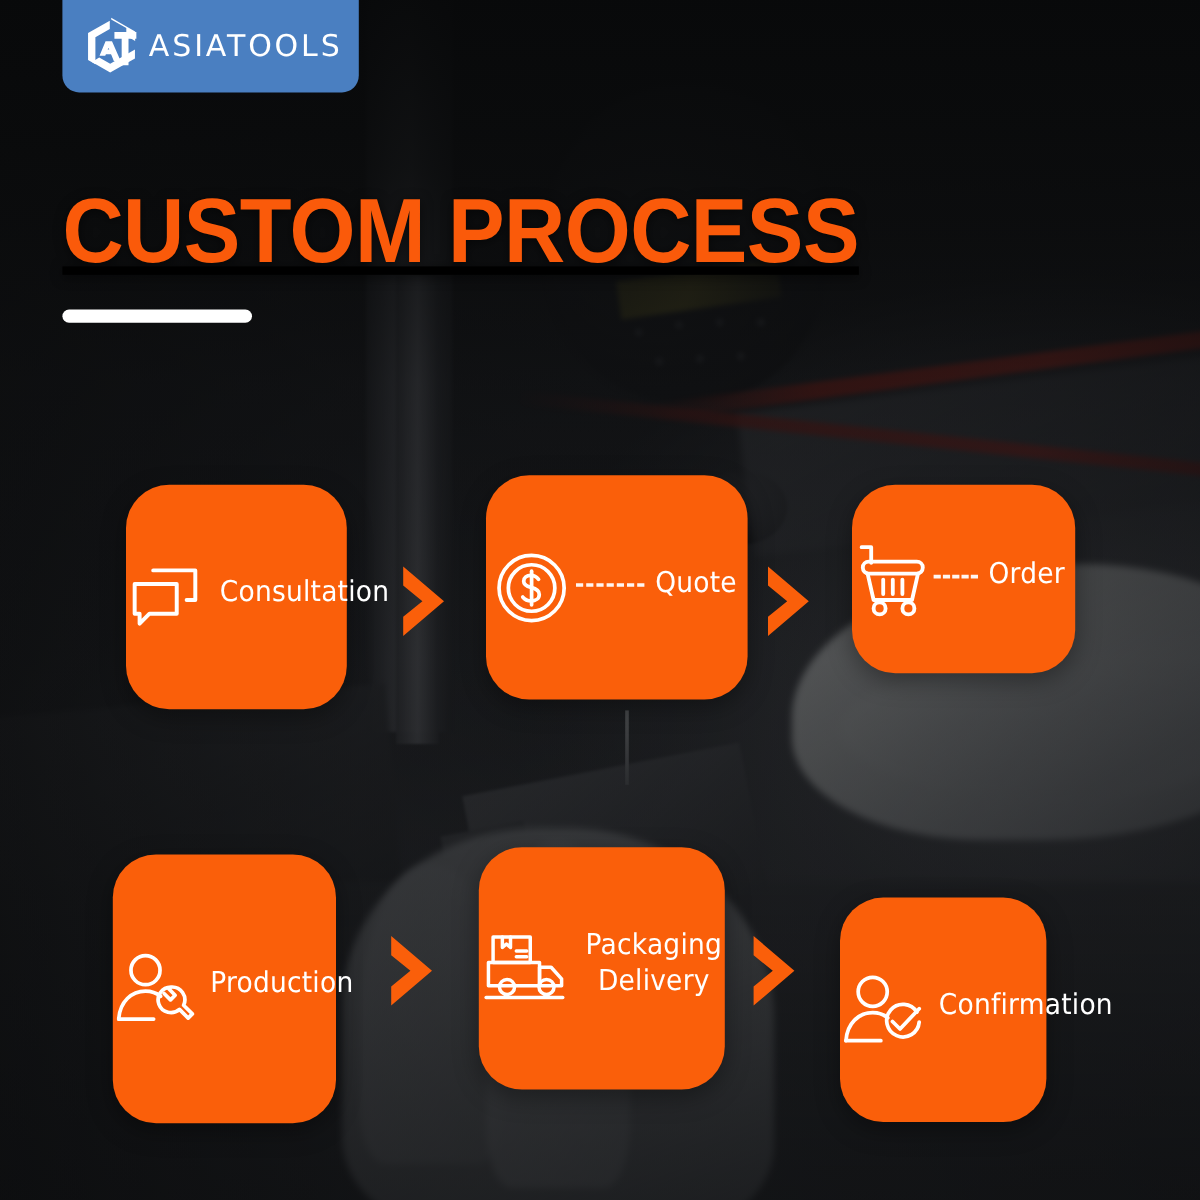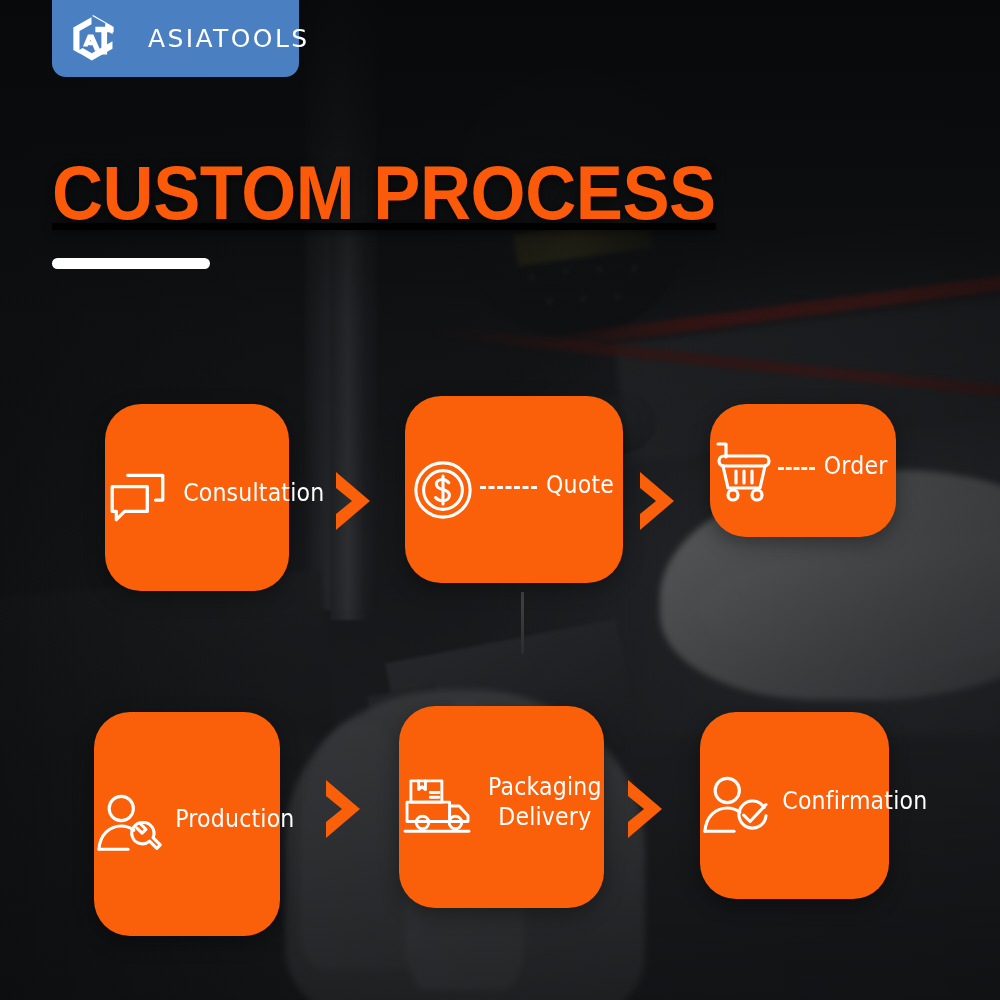--- a/index.html
+++ b/index.html
@@ -147,21 +147,21 @@
     background:
       linear-gradient(180deg, rgba(8,9,10,.97) 0%, rgba(10,11,12,.86) 14%, rgba(14,15,17,.55) 32%, rgba(16,17,19,.40) 55%, rgba(14,15,17,.48) 80%, rgba(12,13,15,.58) 100%),
       linear-gradient(90deg, rgba(10,11,12,.82) 0%, rgba(12,13,15,.45) 30%, rgba(12,13,15,.30) 65%, rgba(12,13,15,.42) 100%);
   }
 
   
   .logo-badge{
     position:absolute; left:52px; top:0; width:247px; height:77px;
     background:#4a7fc1;
     border-radius:0 0 14px 14px;
-    display:flex; align-items:center; gap:28px;
+    display:flex; align-items:center; gap:4px;
     padding:0 18px 0 14px;
     z-index:5;
   }
   .logo-mark{ width:54px; height:52px; flex:0 0 auto; }
   .logo-word{
     color:#ffffff; font-size:25px; letter-spacing:2.4px;
     font-weight:400; font-family:"DejaVu Sans", sans-serif;
     white-space:nowrap;
   }
 
@@ -204,25 +204,25 @@
   .card .label{
     color:#ffffff; font-size:24px; font-weight:400; line-height:30px;
     text-align:center; padding:8px 6px 18px; letter-spacing:.2px;
     font-family:"DejaVu Sans", sans-serif;
     transform:scaleX(.92);
   }
 
   
   .c1{ left:105px; top:404px; width:184px; height:187px; }
   .c2{ left:405px; top:396px; width:218px; height:187px; }
-  .c3{ left:710px; top:404px; width:186px; height:133px; }
+  .c3{ left:710px; top:404px; width:186px; height:157px; }
   
   .c4{ left:94px;  top:712px; width:186px; height:224px; }
   .c5{ left:399px; top:706px; width:205px; height:202px; }
-  .c6{ left:700px; top:712px; width:189px; height:187px; }
+  .c6{ left:700px; top:748px; width:172px; height:187px; }
 
   .arrow{
     position:absolute; width:42px; height:62px; z-index:6;
   }
   .a1{ left:332px; top:470px; }
   .a2{ left:636px; top:470px; }
   .a3{ left:322px; top:778px; }
   .a4{ left:624px; top:778px; }
 </style>
 </head>

